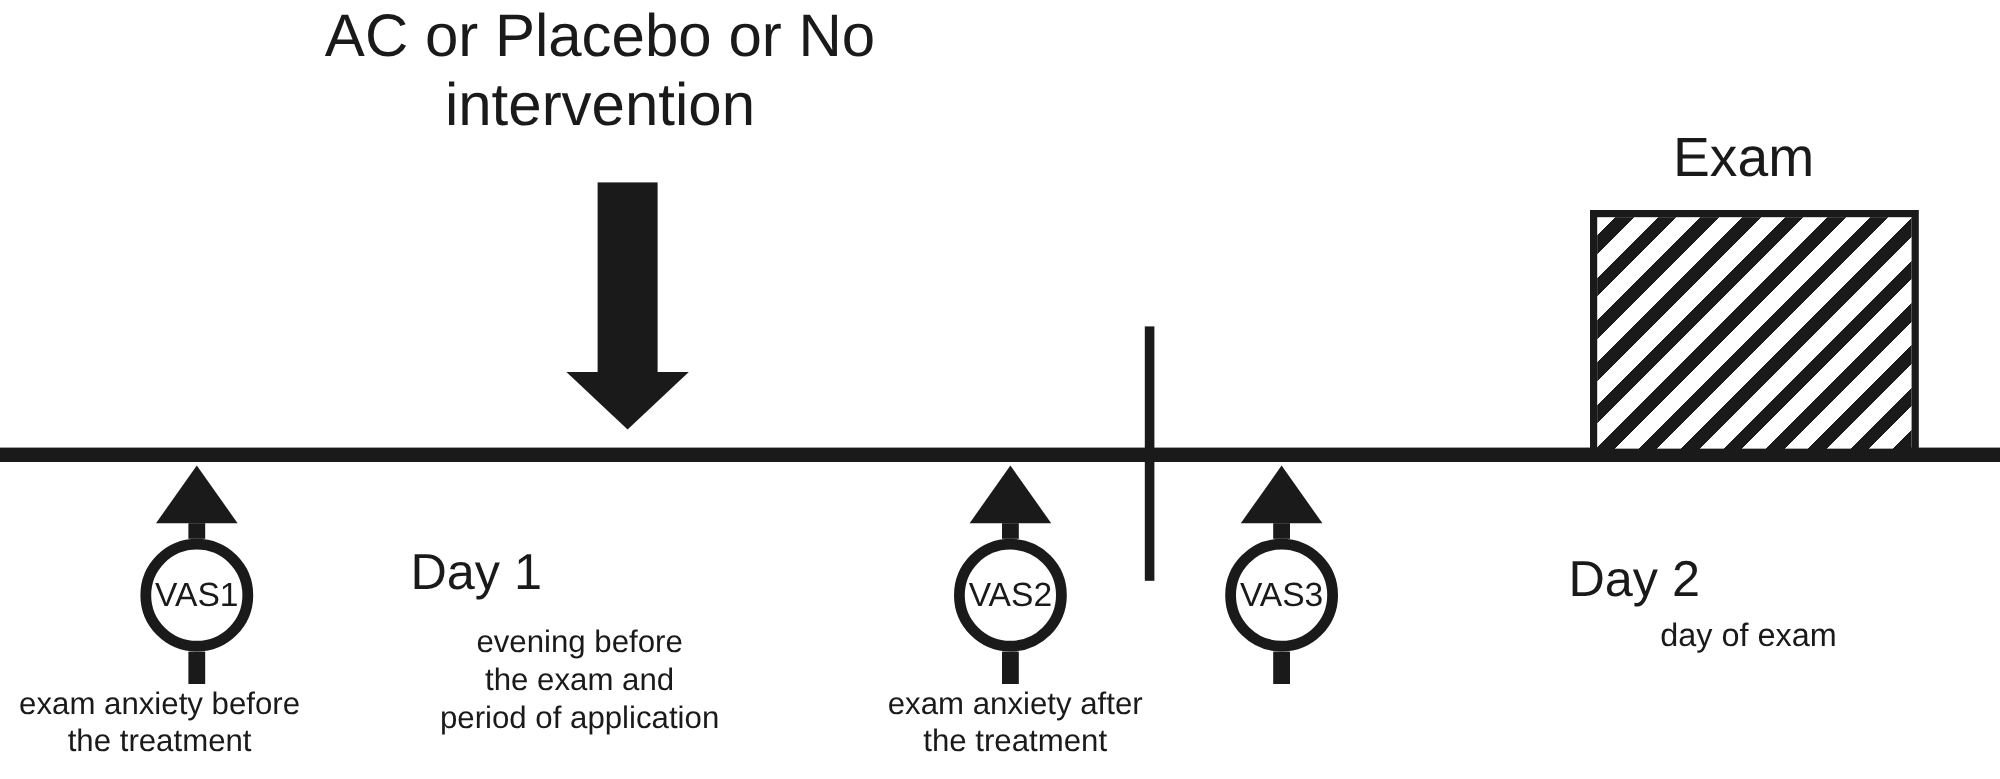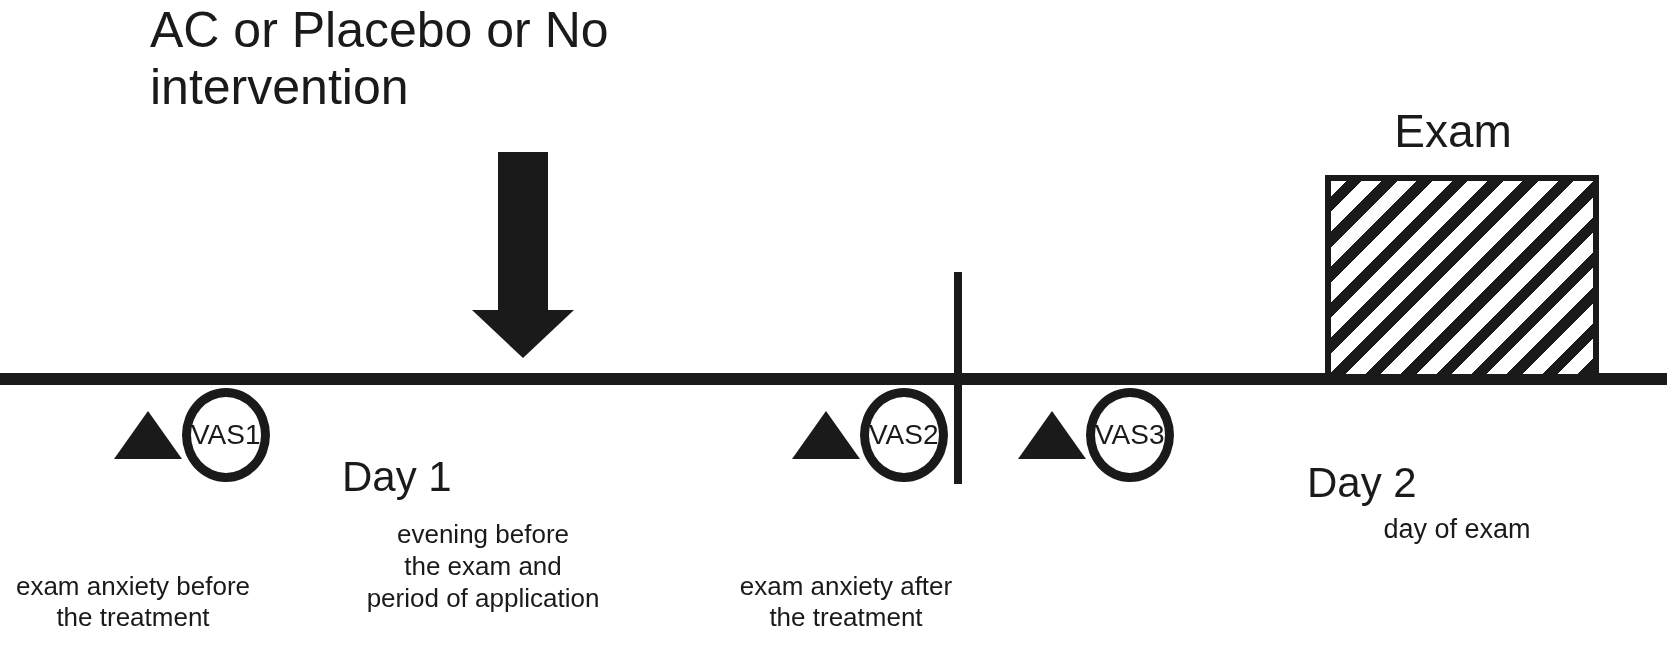--- a/index.html
+++ b/index.html
@@ -4,21 +4,21 @@
 <style>
   html,body{margin:0;padding:0;background:#ffffff;}
   .figure{
     position:relative;width:1667px;height:649px;background:#ffffff;
     font-family:"Liberation Sans","DejaVu Sans",sans-serif;color:#1a1a1a;
     overflow:hidden;
   }
   .abs{position:absolute;}
 
   
-  .title{left:150px;top:2px;width:700px;text-align:left;font-size:50px;line-height:57px;}
+  .title{left:150px;top:2px;width:700px;text-align:center;font-size:50px;line-height:57px;}
 
   
   .big-arrow-shaft{left:498px;top:152px;width:50px;height:160px;background:#1a1a1a;}
   .big-arrow-head{
     left:472px;top:310px;width:0;height:0;
     border-left:51px solid transparent;border-right:51px solid transparent;
     border-top:48px solid #1a1a1a;
   }
 
   
@@ -27,21 +27,21 @@
 
   
   .exam-label{left:1303px;top:104px;width:300px;text-align:center;font-size:46px;}
   .exam-box{
     left:1325px;top:175px;width:274px;height:205px;box-sizing:border-box;
     border:6px solid #1a1a1a;
     background:repeating-linear-gradient(-45deg,#1a1a1a 0 11px,#ffffff 11px 25px);
   }
 
   
-  .vas{top:388px;width:100px;display:flex;flex-direction:row;align-items:center;}
+  .vas{top:388px;width:100px;display:flex;flex-direction:column;align-items:center;}
   .vas1{left:114px;} .vas2{left:792px;} .vas3{left:1018px;}
   .vas-head{
     width:0;height:0;
     border-left:34px solid transparent;border-right:34px solid transparent;
     border-bottom:48px solid #1a1a1a;
   }
   .vas-stem{width:14px;height:13px;background:#1a1a1a;}
   .vas-circle{
     width:94px;height:94px;box-sizing:border-box;border:9px solid #1a1a1a;
     border-radius:50%;background:#ffffff;display:flex;align-items:center;

